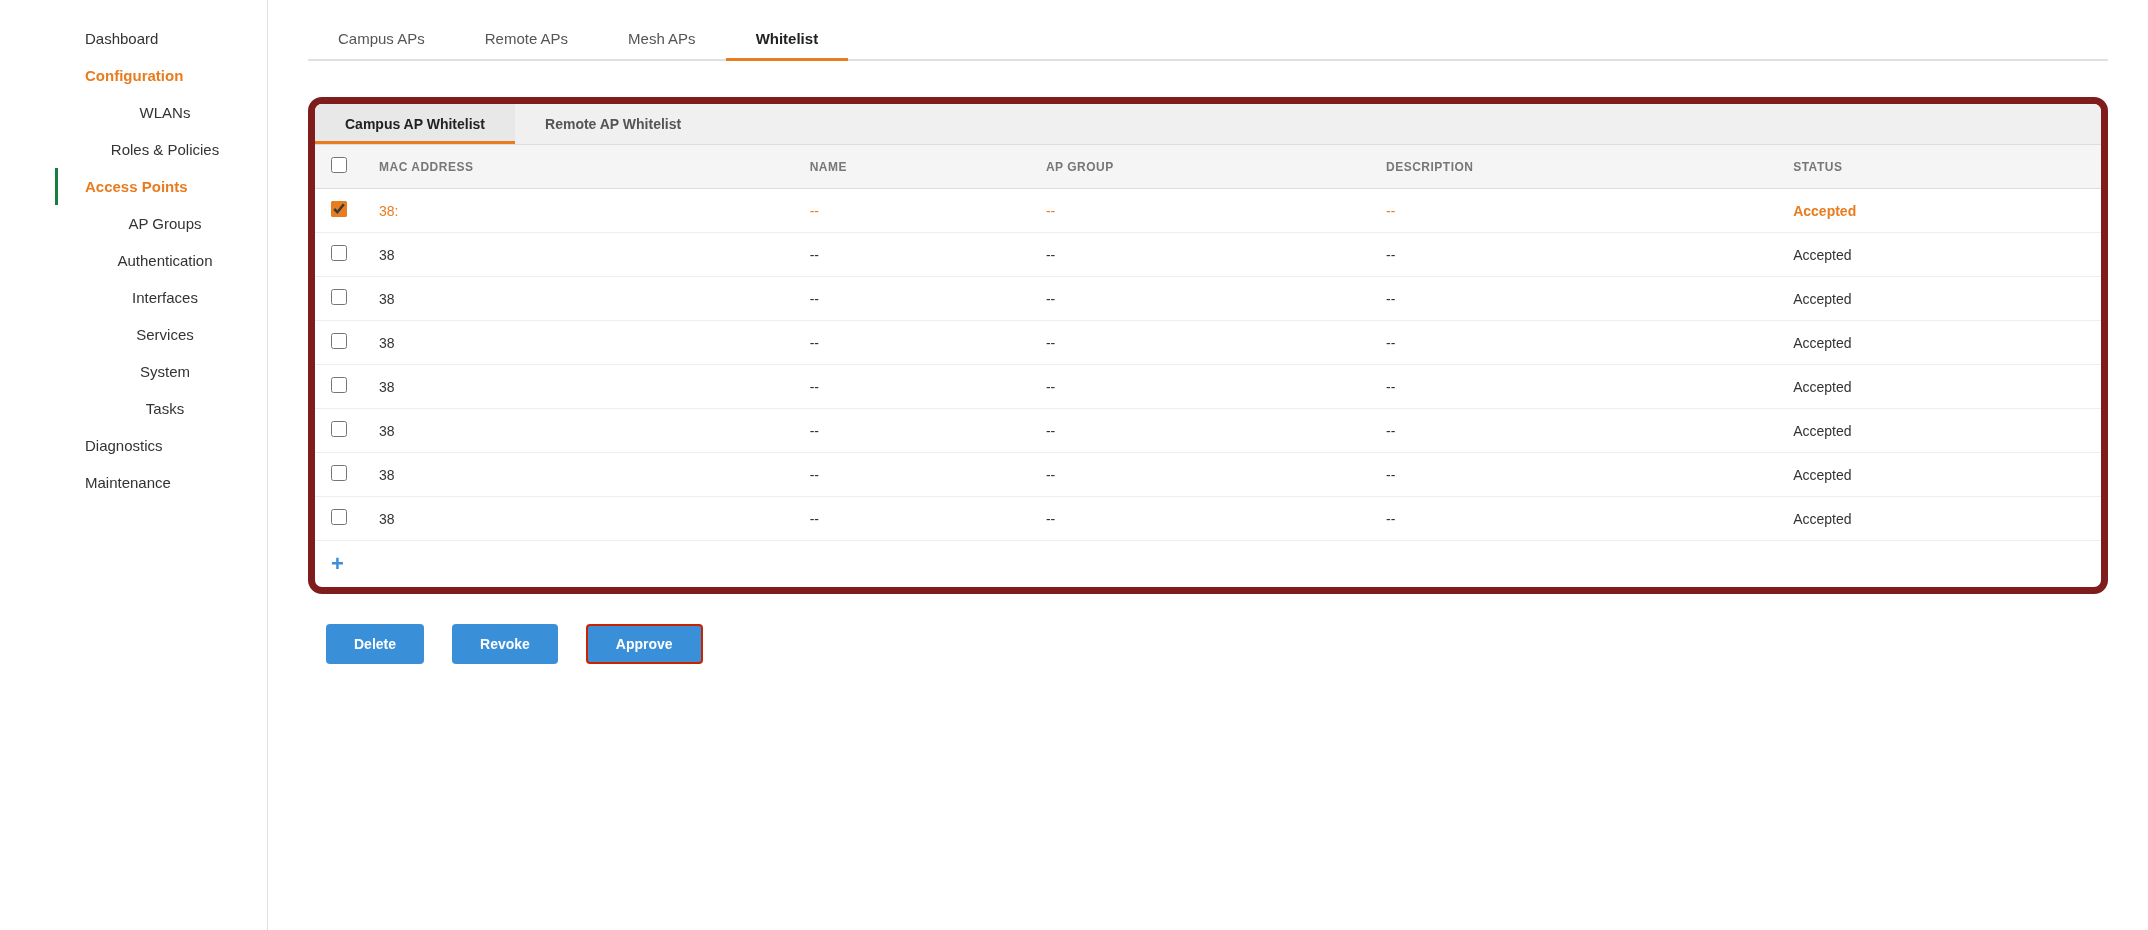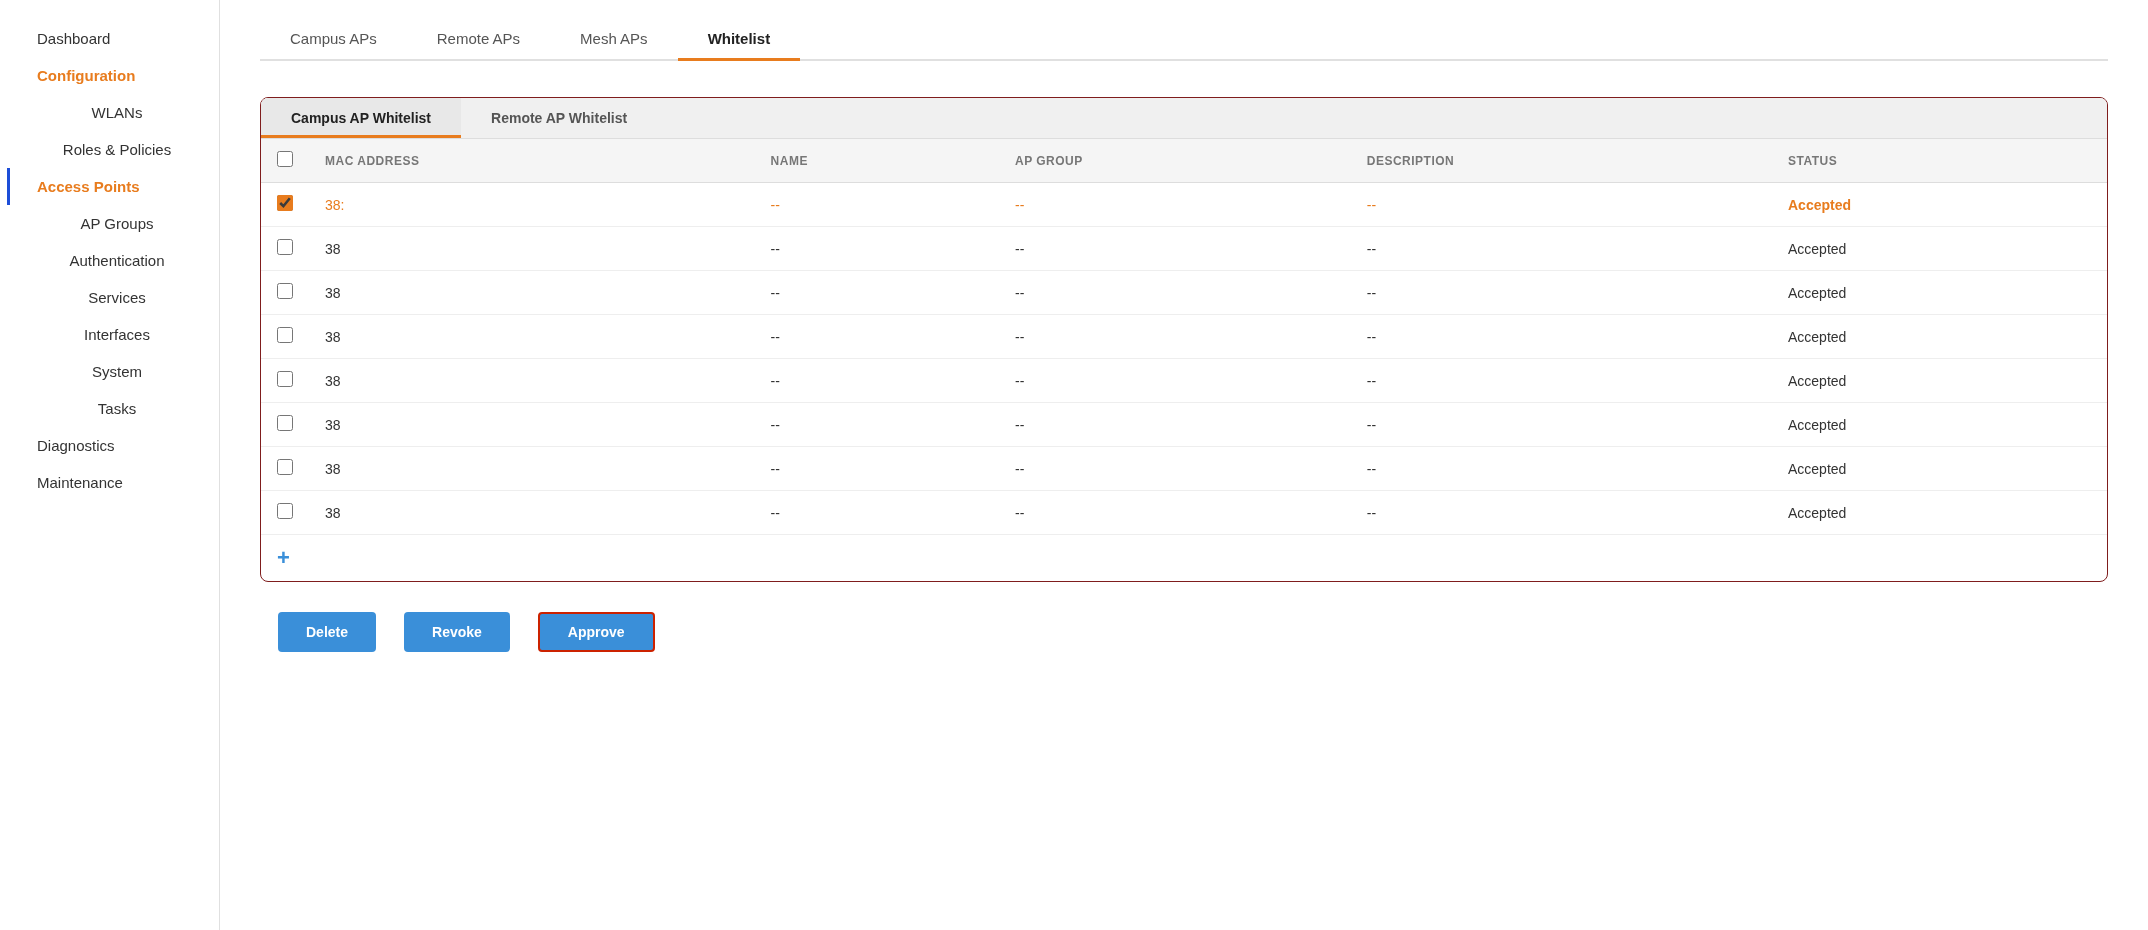--- a/index.html
+++ b/index.html
@@ -6,36 +6,37 @@
     body { font-family: Arial, sans-serif; font-size: 15px; color: #333; display: flex; height: 930px; background: #fff; }
 
     
     .sidebar {
       width: 220px;
       min-width: 220px;
       background: #fff;
       border-right: 1px solid #e0e0e0;
       padding: 20px 7px;
       height: 100%;
+      margin-left: 48px;
     }
     .sidebar-item {
       padding: 10px 30px;
       cursor: pointer;
       font-size: 15px;
       color: #333;
     }
     .sidebar-item.section-header {
       color: #e87c1e;
       font-weight: bold;
       font-size: 15px;
     }
     .sidebar-item.active {
       color: #e87c1e;
       font-weight: bold;
-      border-left: 3px solid #1d4ed8;
+      border-left: 3px solid #15803d;
       padding-left: 27px;
     }
     .sidebar-item.sub {
       padding-left: 45px;
       font-size: 15px;
       text-align: center;
     }
 
     
     .main {
@@ -95,22 +96,22 @@
       position: absolute;
       bottom: 0;
       left: 0;
       right: 0;
       height: 3px;
       background: #e87c1e;
     }
 
     
     .table-container {
-      border: 1px solid #7f1d1d;
-      border-radius: 8px;
+      border: 7px solid #7f1d1d;
+      border-radius: 14px;
       overflow: hidden;
       margin-bottom: 30px;
       margin-top: 36px;
     }
     table {
       width: 100%;
       border-collapse: collapse;
       background: #fff;
     }
     thead tr {
@@ -198,22 +199,22 @@
 
 <div class="sidebar">
 
 <div class="sidebar-item">Dashboard</div>
     <div class="sidebar-item section-header">Configuration</div>
     <div class="sidebar-item sub">WLANs</div>
     <div class="sidebar-item sub">Roles &amp; Policies</div>
     <div class="sidebar-item active">Access Points</div>
     <div class="sidebar-item sub">AP Groups</div>
     <div class="sidebar-item sub">Authentication</div>
+    <div class="sidebar-item sub">Interfaces</div>
     <div class="sidebar-item sub">Services</div>
-    <div class="sidebar-item sub">Interfaces</div>
     <div class="sidebar-item sub">System</div>
     <div class="sidebar-item sub">Tasks</div>
     <div class="sidebar-item">Diagnostics</div>
     <div class="sidebar-item">Maintenance</div>
   </div>
 
 <div class="main">
 
   <div class="tabs" id="main-tabs">
       <div class="tab">Campus APs</div>

